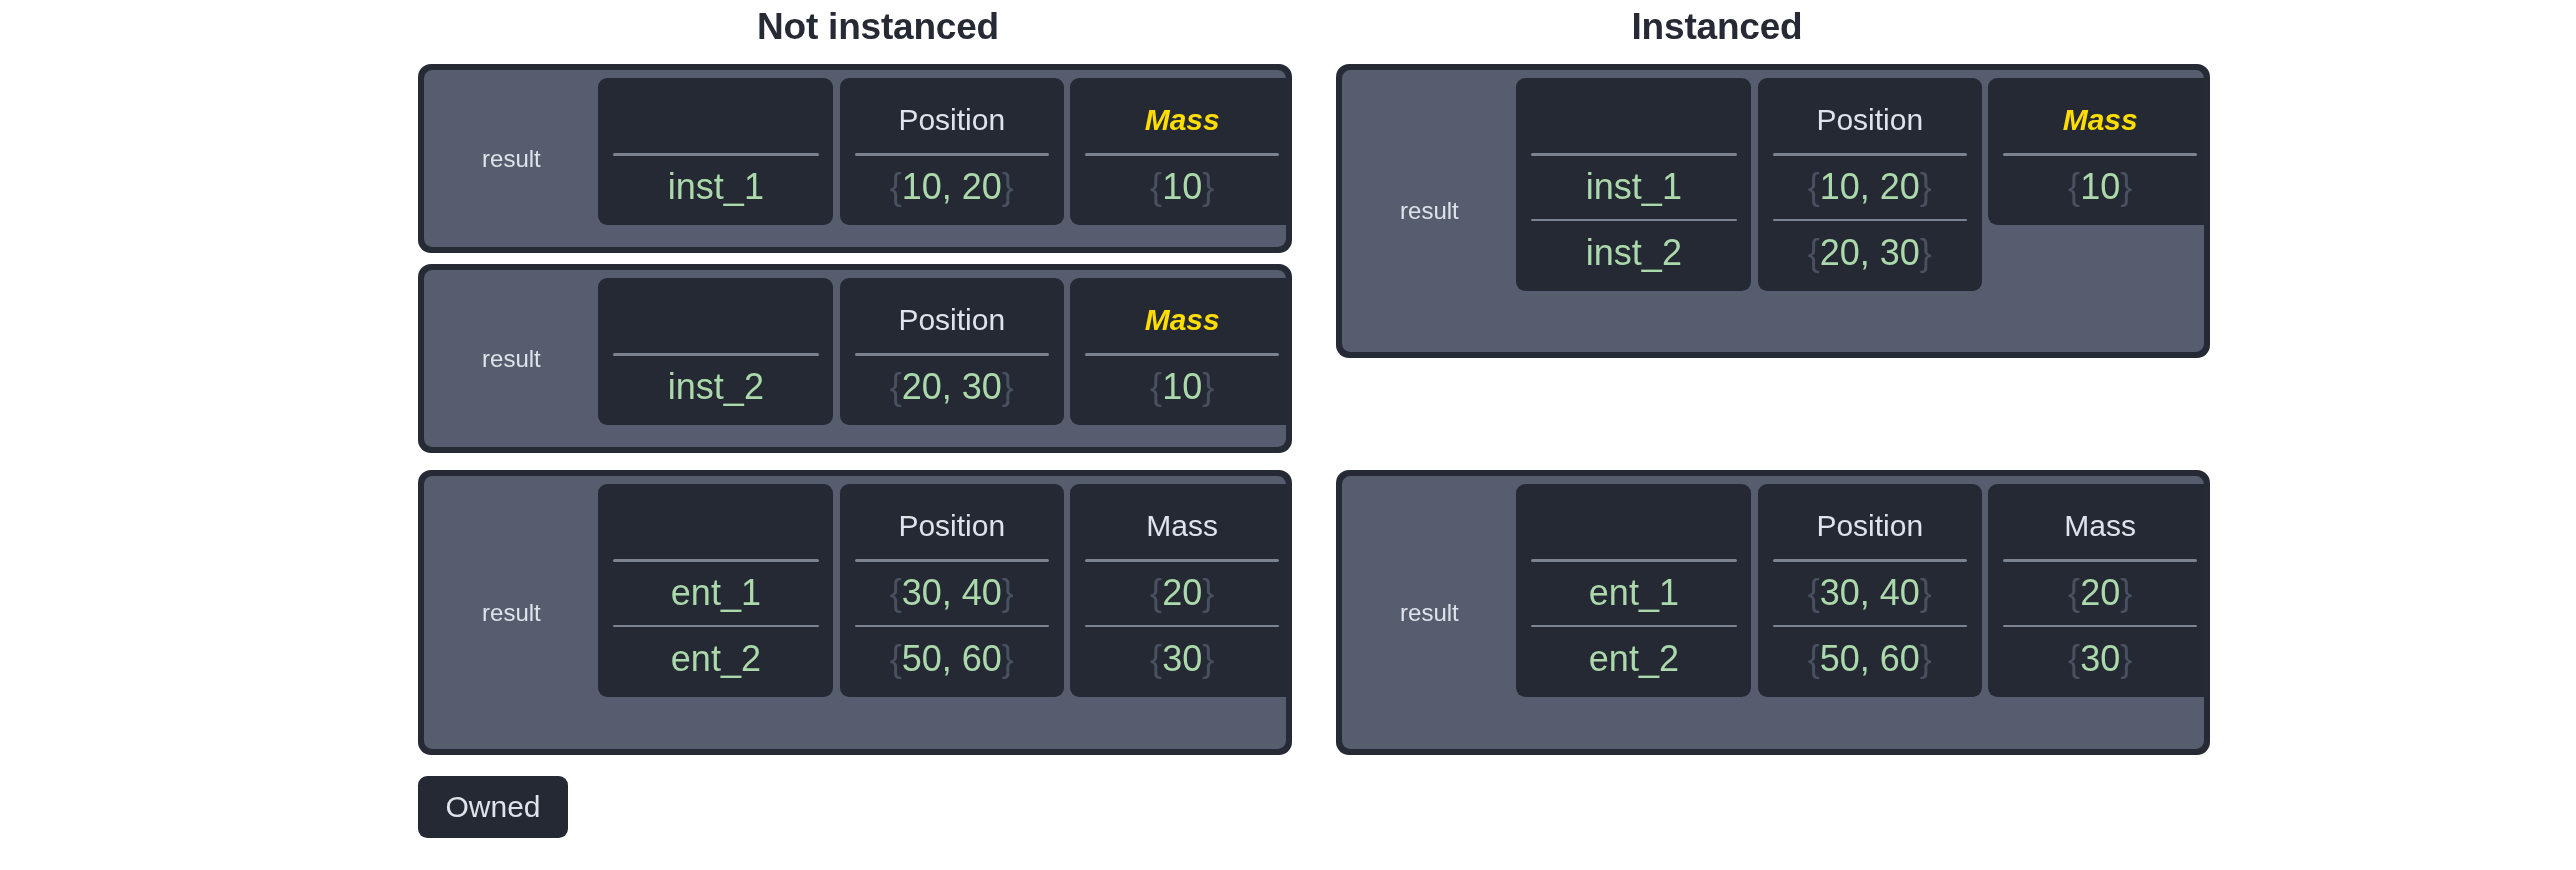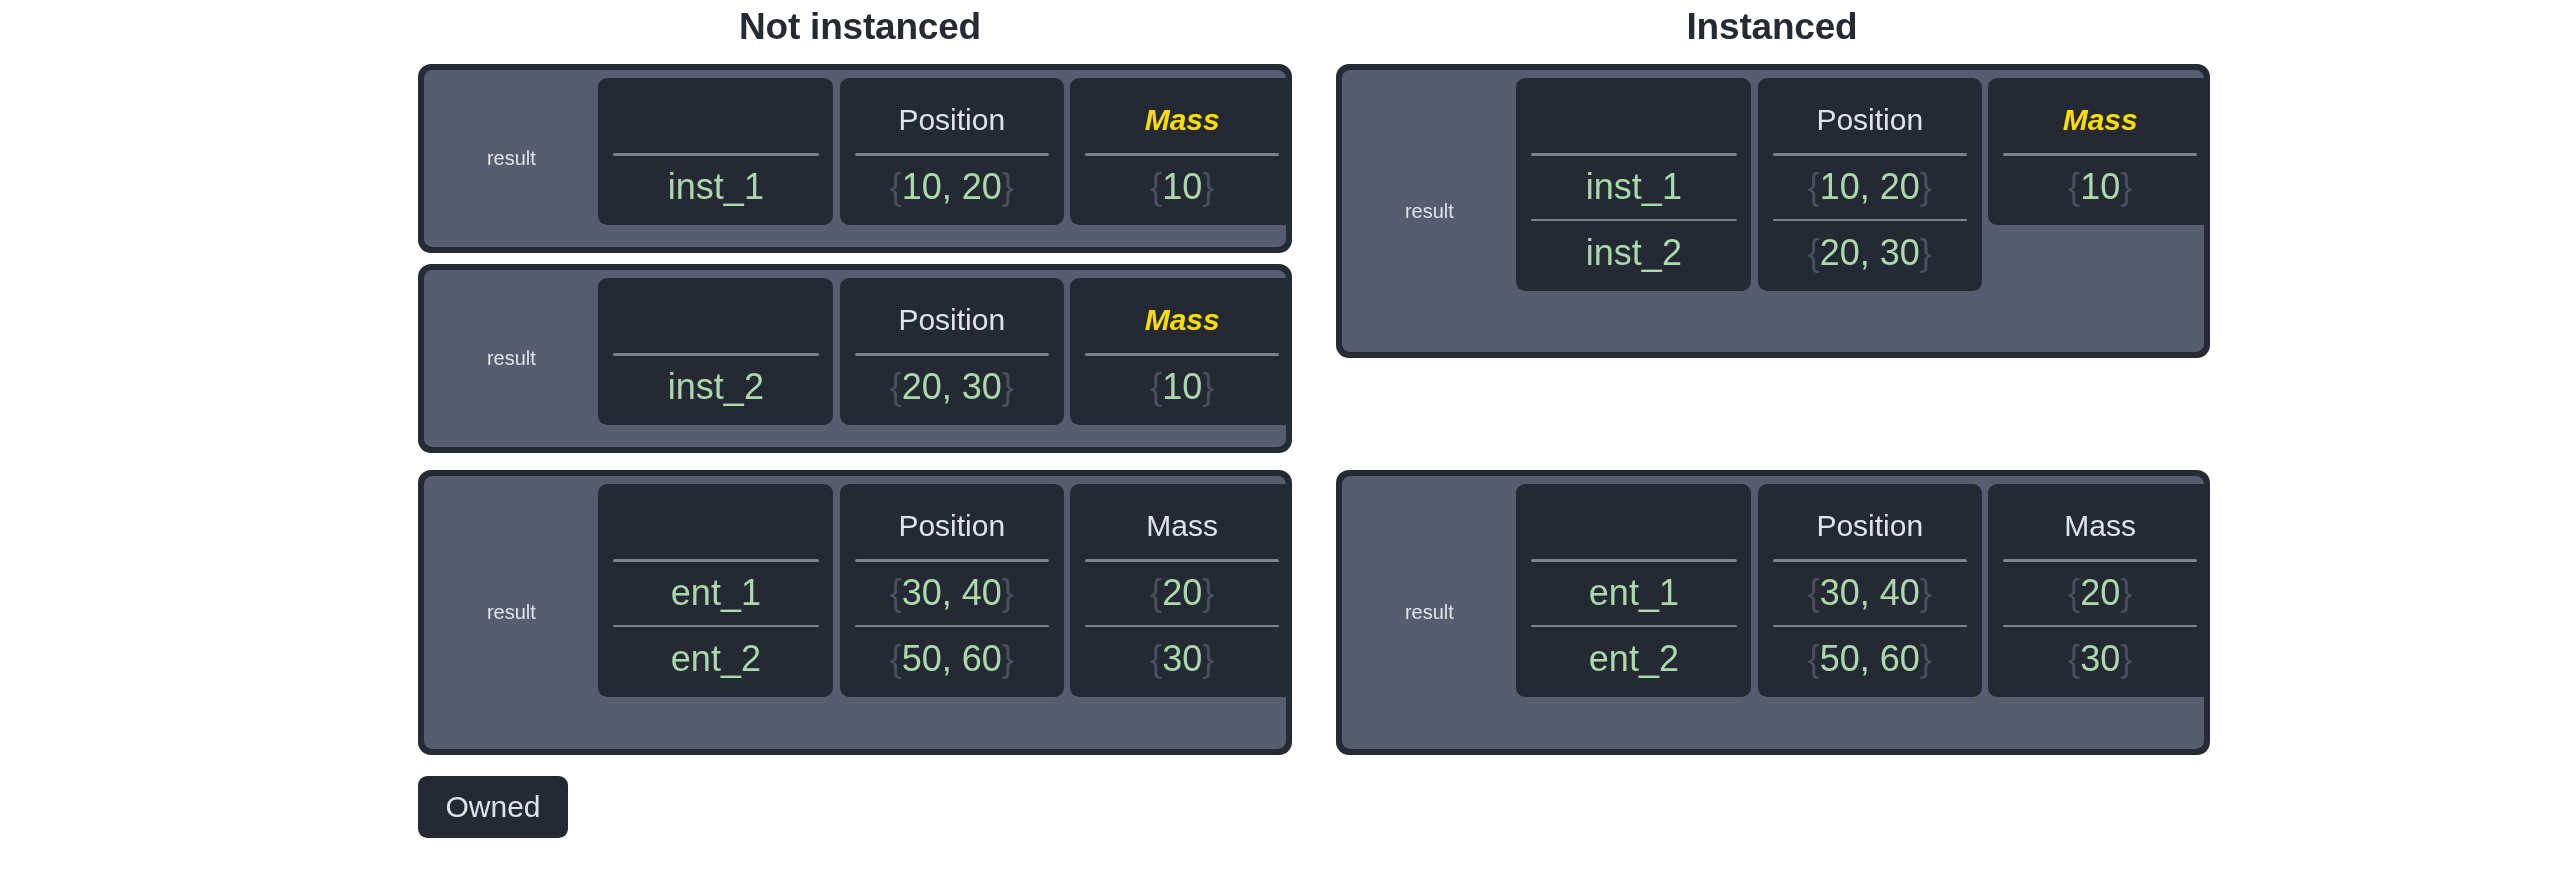--- a/index.html
+++ b/index.html
@@ -17,22 +17,22 @@
 
   
   .col-title {
     position: absolute;
     font-size: 37px;
     font-weight: bold;
     color: #252a35;
     text-align: center;
     letter-spacing: -0.2px;
   }
-  #title-left  { left: 424px;  top: 5.5px;  width: 872px; }
-  #title-right { left: 1336px; top: 5.5px;  width: 872px; }
+  #title-left  { left: 442px;  top: 5.5px;  width: 872px; }
+  #title-right { left: 1281px; top: 5.5px;  width: 872px; }
 
   
   .frame {
     position: absolute;
     background: #252a35;
     border-radius: 13px;
     padding: 6.4px;
     box-sizing: border-box;
   }
   .panel {
@@ -47,21 +47,21 @@
     overflow: hidden;
   }
 
   
   .result-label {
     flex: 0 0 auto;
     display: flex;
     align-items: center;
     justify-content: center;
     color: #dfe3ea;
-    font-size: 20px;
+    font-size: 24px;
     box-sizing: border-box;
   }
 
   
   .cols {
     flex: 1 1 auto;
     display: flex;
     flex-direction: row;
     align-items: flex-start;
     gap: 6.4px;

